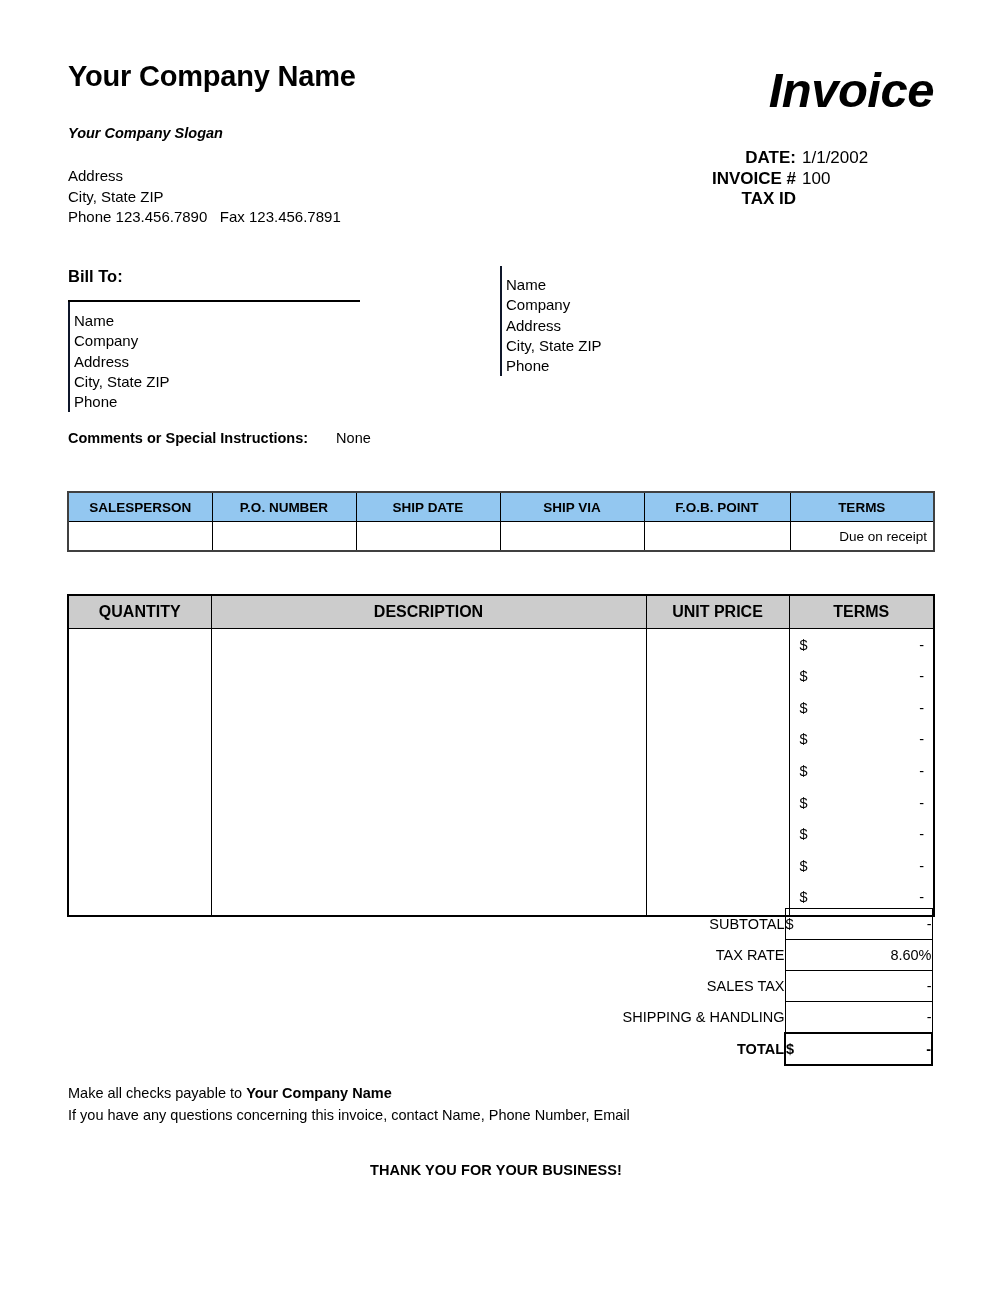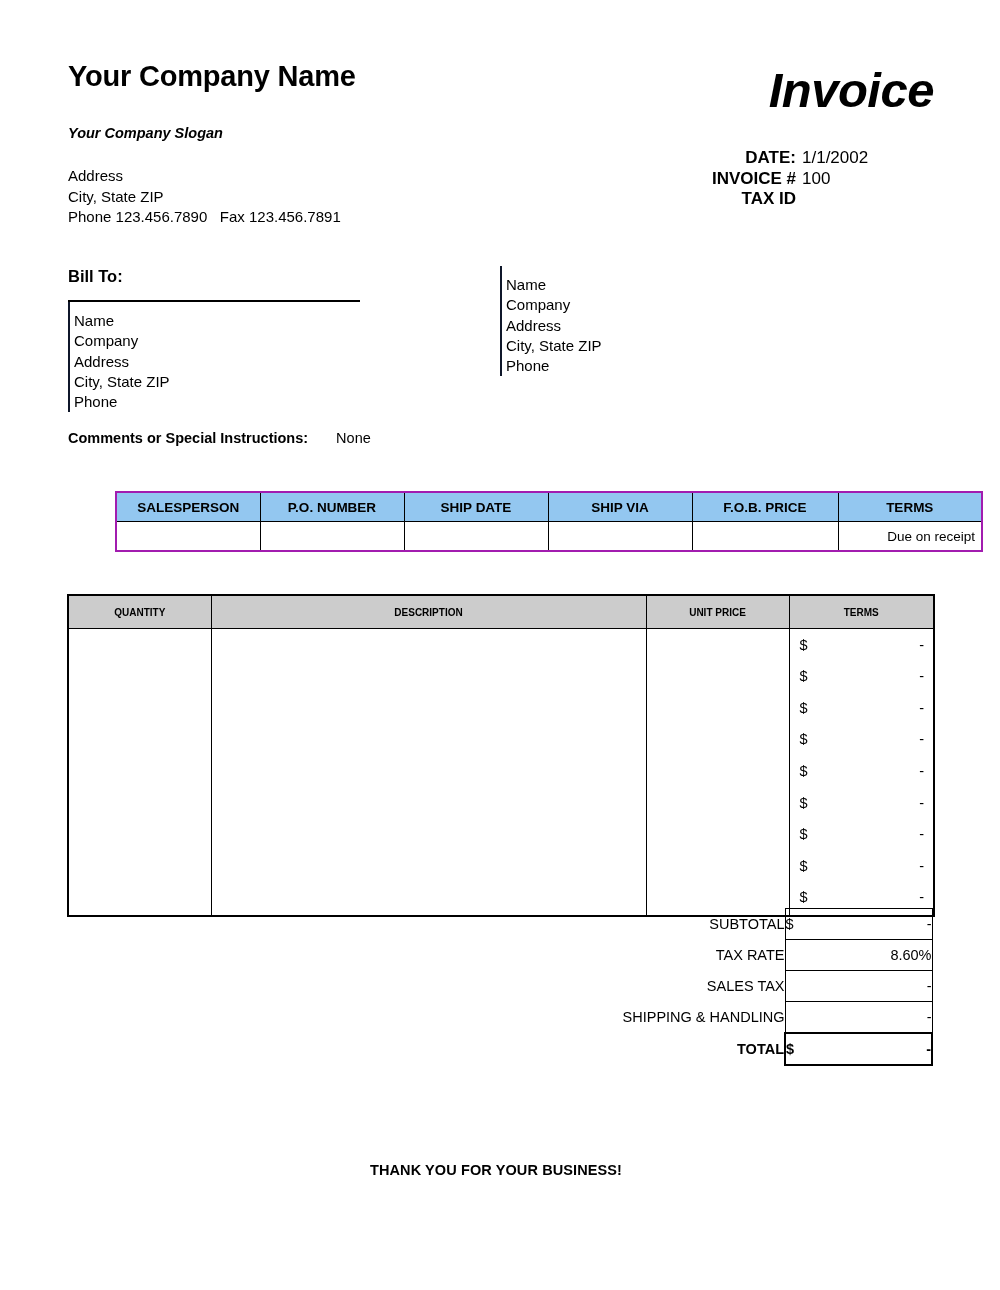--- a/index.html
+++ b/index.html
@@ -128,22 +128,21 @@
   
   table {
     border-collapse: collapse;
     table-layout: fixed;
   }
   .ship-table {
     position: absolute;
     left: 67px;
     top: 491px;
     width: 866px;
-    border: 2px solid #a21caf;
-    margin-left: 48px;
+    border: 2px solid #404040;
   }
   .ship-table th,
   .ship-table td {
     border: 1px solid #000;
     height: 28px;
     font-size: 13.5px;
     padding: 0 6px;
   }
   .ship-table th {
     background: #93C7F0;
@@ -159,21 +158,21 @@
     position: absolute;
     left: 67px;
     top: 594px;
     width: 866px;
     border: 2px solid #000;
   }
   .items-table th {
     background: #CCCCCC;
     border: 1px solid #000;
     border-top: none;
-    font-size: 10px;
+    font-size: 16px;
     font-weight: bold;
     height: 30px;
     text-align: center;
   }
   .items-table td.cell-blank {
     border: 1px solid #000;
     background: #fff;
     height: 284px;
     vertical-align: top;
   }
@@ -315,21 +314,21 @@
       <col style="width:144px">
         <col style="width:146px">
         <col style="width:144px">
     </colgroup>
     <thead>
       <tr>
         <th>SALESPERSON</th>
         <th>P.O. NUMBER</th>
         <th>SHIP DATE</th>
         <th>SHIP VIA</th>
-        <th>F.O.B. PRICE</th>
+        <th>F.O.B. POINT</th>
         <th>TERMS</th>
       </tr>
     </thead>
     <tbody>
       <tr>
         <td></td>
         <td></td>
         <td></td>
         <td></td>
         <td></td>
@@ -434,16 +433,22 @@
         <td class="totals-value">
           <span class="money">
             <span>$</span>
             <span>-</span>
           </span>
         </td>
       </tr>
     </tbody>
   </table>
 
+  <div class="footer">
+    <div>
+      <span>Make all checks payable to </span><b>Your Company Name</b>
+    </div>
+    <div>If you have any questions concerning this invoice, contact Name, Phone Number, Email</div>
+  </div>
 
   <div class="thanks">THANK YOU FOR YOUR BUSINESS!</div>
 
 </div>
 
 </body></html>

